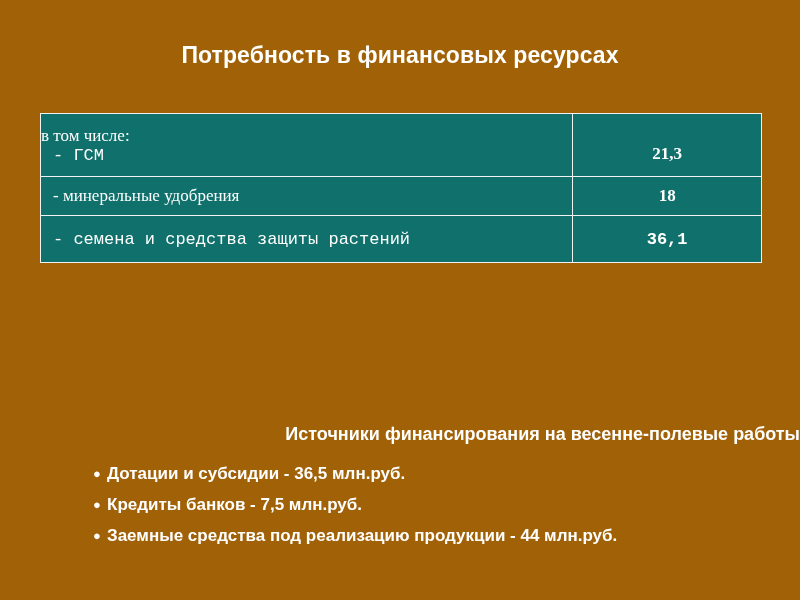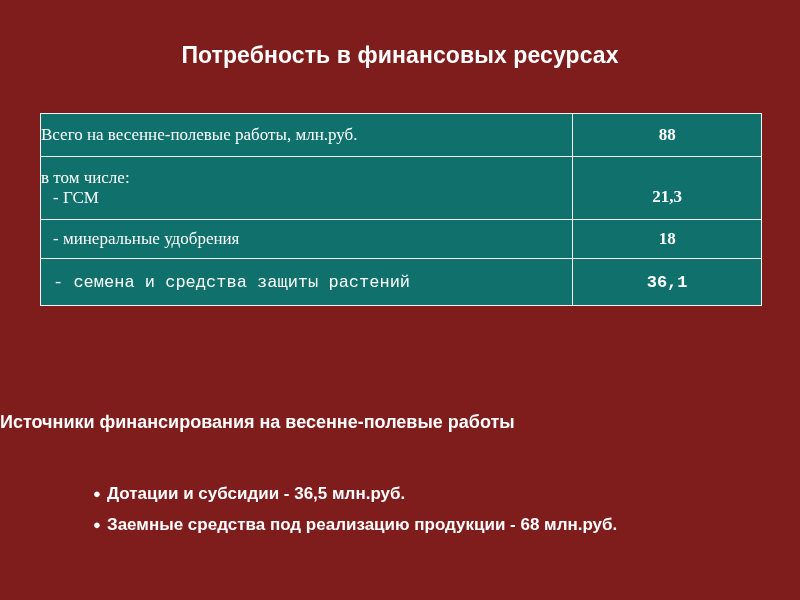--- a/index.html
+++ b/index.html
@@ -10,21 +10,21 @@
     width: 800px;
     height: 600px;
     background: #10706b;
     font-family: "Liberation Sans", sans-serif;
     overflow: hidden;
   }
   .slide {
     position: relative;
     width: 800px;
     height: 600px;
-    background: #7f1d1d;
+    background: #a16207;
   }
   .slide-title {
     position: absolute;
     top: 42px;
     left: 0;
     width: 800px;
     text-align: center;
     color: #ffffff;
     font-size: 23px;
     font-weight: bold;
@@ -67,41 +67,42 @@
   tr.r2 td { height: 38px; margin-left: 24px; }
   tr.r3 td { height: 38px; }
   tr.r4 td { height: 46px; font-family: Liberation Mono, monospace; }
 
   .two-line .line1 {
     display: block;
   }
   .two-line .line2 {
     display: block;
     padding-left: 12px;
+    font-family: Liberation Mono, monospace;
   }
   .indent1 {
     padding-left: 12px;
   }
   .value-mid {
     display: block;
     padding-top: 17px;
   }
   .sources-title {
     position: absolute;
-    top: 412px;
+    top: 424px;
     left: 0;
     width: 800px;
-    text-align: left;
+    text-align: right;
     color: #ffffff;
     font-size: 18px;
     font-weight: bold;
   }
   .sources-list {
     position: absolute;
-    top: 478px;
+    top: 458px;
     left: 93px;
     width: 660px;
   }
   .source-item {
     color: #ffffff;
     font-size: 17px;
     font-weight: bold;
     line-height: 31px;
     white-space: nowrap;
   }
@@ -115,24 +116,20 @@
 </head>
 <body>
 
 <div class="slide">
 
   <div class="slide-title">Потребность в финансовых ресурсах</div>
 
   <div class="table-wrap">
     <table class="data">
       <tbody>
-        <tr class="r0">
-          <td class="label">Всего на весенне-полевые работы, млн.руб.</td>
-          <td class="value">88</td>
-        </tr>
         <tr class="r1">
           <td class="label two-line">
             <span class="line1">в том числе:</span>
             <span class="line2">- ГСМ</span>
           </td>
           <td class="value">
             <span class="value-mid">21,3</span>
           </td>
         </tr>
         <tr class="r2">
@@ -151,17 +148,20 @@
     </table>
   </div>
 
   <div class="sources-title">Источники финансирования на весенне-полевые работы</div>
 
   <div class="sources-list">
     <div class="source-item">
       <span class="bullet">●</span><span>Дотации и субсидии  - 36,5 млн.руб.</span>
     </div>
     <div class="source-item">
-      <span class="bullet">●</span><span>Заемные средства под реализацию продукции - 68 млн.руб.</span>
+      <span class="bullet">●</span><span>Кредиты банков - 7,5 млн.руб.</span>
+    </div>
+    <div class="source-item">
+      <span class="bullet">●</span><span>Заемные средства под реализацию продукции - 44 млн.руб.</span>
     </div>
   </div>
 
 </div>
 
 </body></html>

